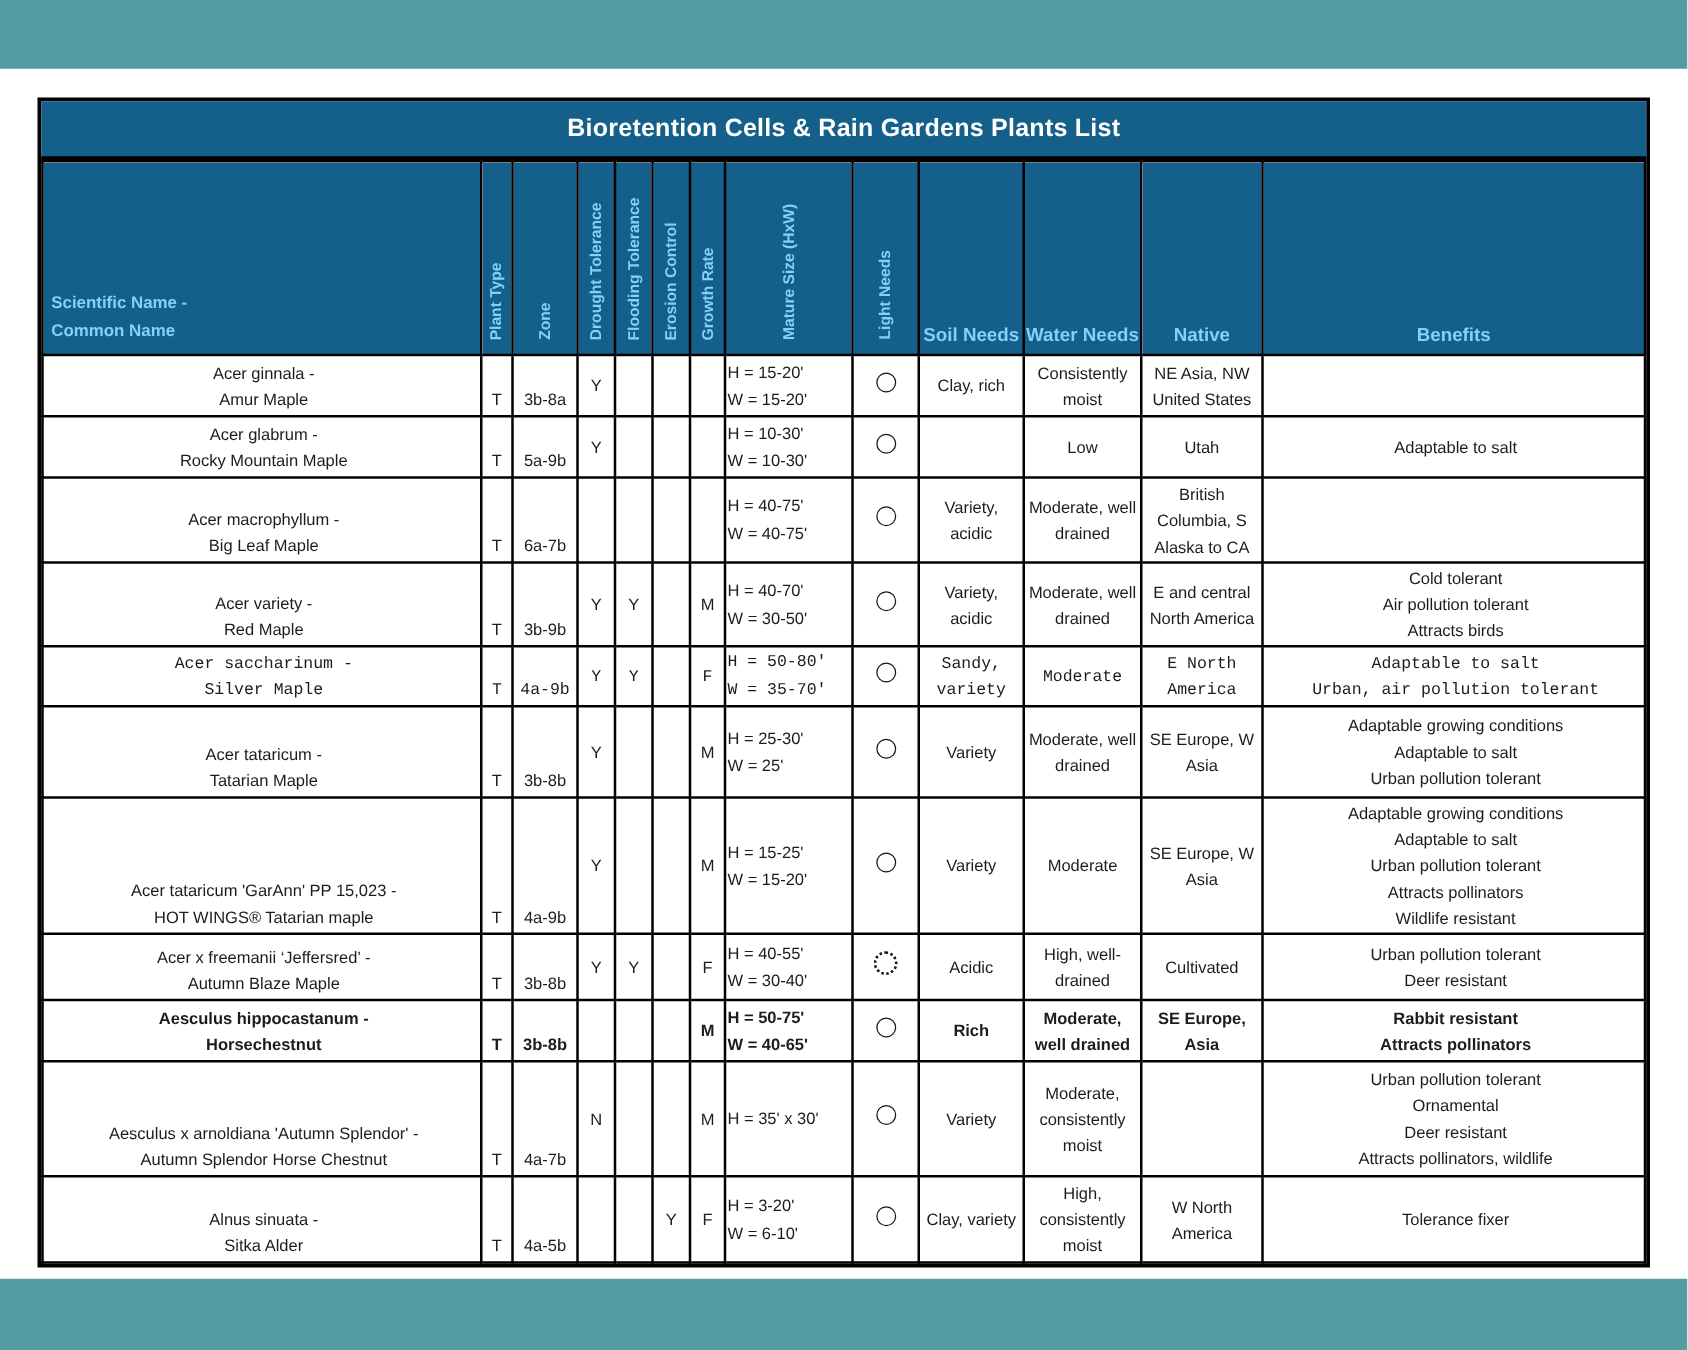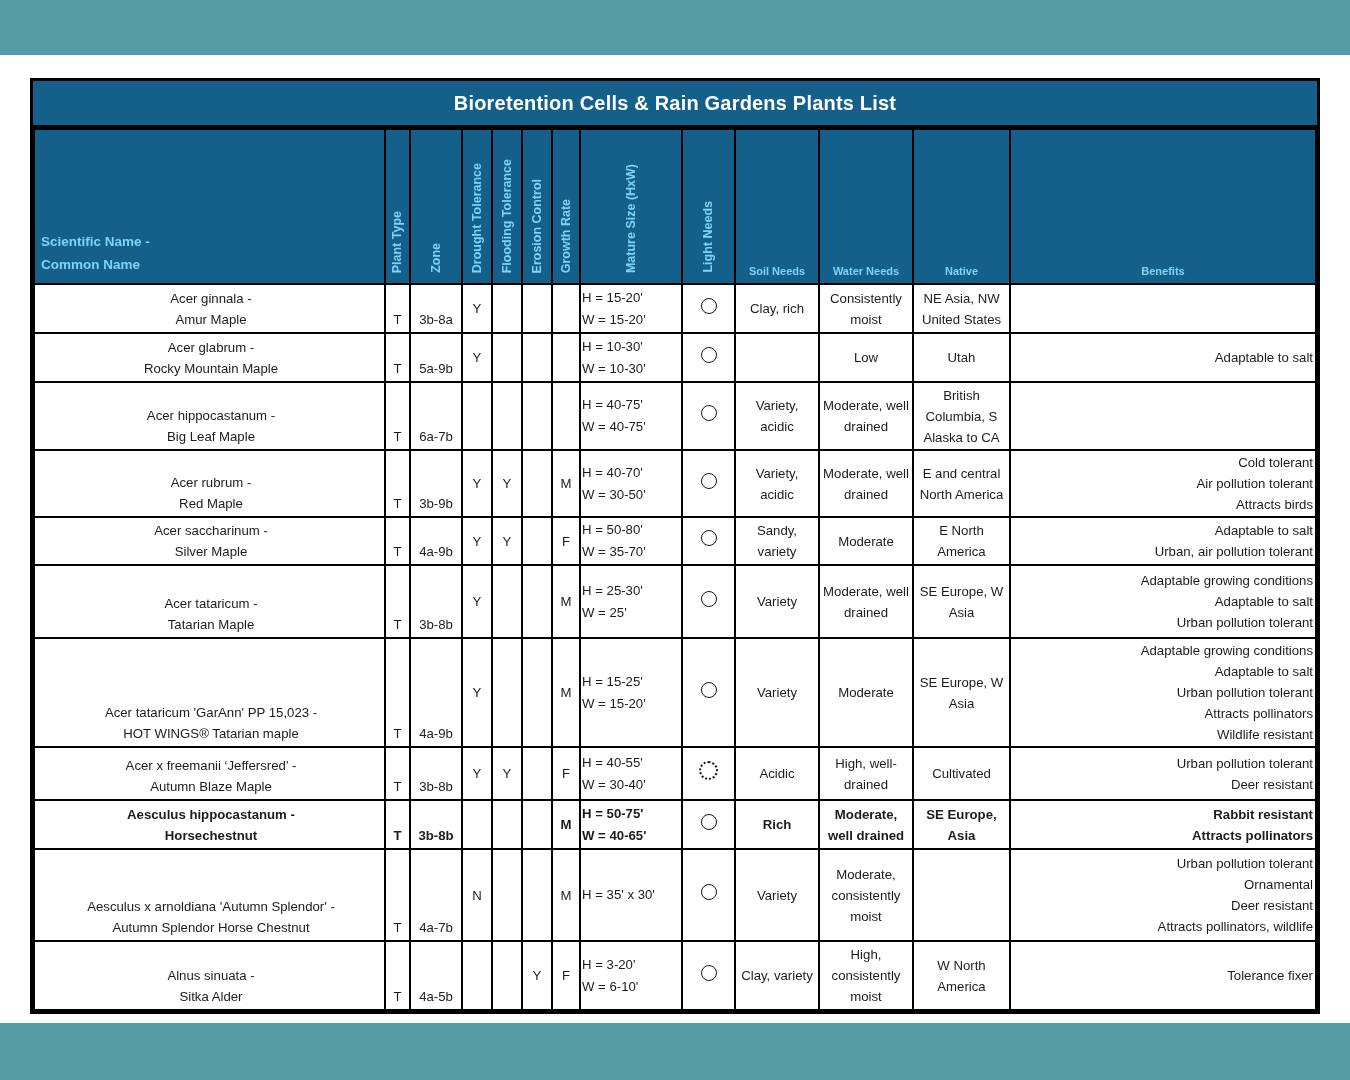--- a/index.html
+++ b/index.html
@@ -26,47 +26,47 @@
   th,td{border:2px solid #000;overflow:hidden;box-sizing:border-box;}
 
   col.c-name{width:351px;}  col.c-pt{width:25px;}   col.c-zone{width:52px;}
   col.c-dr{width:30px;}     col.c-fl{width:30px;}   col.c-er{width:30px;}
   col.c-gr{width:28px;}     col.c-mat{width:102px;} col.c-li{width:53px;}
   col.c-soil{width:84px;}   col.c-wat{width:94px;}  col.c-nat{width:97px;}
 
   thead tr{height:155px;}
   thead th{background:#15608a;color:#7dd3fc;font-weight:bold;vertical-align:bottom;padding:0 0 6px 0;}
   th.h-name{text-align:left;padding-left:6px;font-size:13.5px;line-height:1.75;white-space:pre-line;}
-  th.h-horiz{text-align:center;font-size:11px;}
+  th.h-horiz{text-align:center;font-size:15px;}
   th.vert{text-align:center;}
   th.vert span{
     writing-mode:vertical-rl;transform:rotate(180deg);
     font-size:12.5px;line-height:1;display:inline-block;white-space:nowrap;
   }
 
   tbody td{font-size:13.2px;color:#1c1c1c;line-height:21px;background:#fff;}
   tbody tr:nth-child(1){height:49px;}
   tbody tr:nth-child(2){height:49px;}
   tbody tr:nth-child(3){height:68px;}
   tbody tr:nth-child(4){height:66px;}
-  tbody tr:nth-child(5){height:44px;}
+  tbody tr:nth-child(5){height:44px;font-family:Liberation Mono, monospace;}
   tbody tr:nth-child(6){height:73px;}
   tbody tr:nth-child(7){height:107px;}
   tbody tr:nth-child(8){height:53px;}
   tbody tr:nth-child(9){height:49px;font-weight:bold;}
   tbody tr:nth-child(10){height:92px;}
   tbody tr:nth-child(11){height:69px;}
 
   td.c-namecell{text-align:center;vertical-align:bottom;padding:2px 2px 2px 5px;}
   td.c-bottom{text-align:center;vertical-align:bottom;padding-bottom:2px;}
   td.c-flag{text-align:center;vertical-align:middle;}
   td.c-mature{text-align:left;vertical-align:middle;line-height:22px;}
   td.c-light{text-align:center;vertical-align:middle;}
   td.c-center{text-align:center;vertical-align:middle;padding:1px 2px;}
-  td.c-benefits{text-align:right;vertical-align:middle;padding:1px 2px 1px 5px;}
+  td.c-benefits{text-align:center;vertical-align:middle;padding:1px 2px 1px 5px;}
 
   .circle{display:inline-block;width:14px;height:14px;border:1.7px solid #161616;border-radius:50%;background:transparent;}
   .circle.partial{width:15px;height:15px;border:2.3px dotted #161616;}
 </style>
 </head>
 <body>
 
 <div>
   <div class="band band-top"></div>
 
@@ -146,42 +146,42 @@
             <td class="c-light"><span class="circle"></span></td>
             <td class="c-center"></td>
             <td class="c-center">Low</td>
             <td class="c-center">Utah</td>
             <td class="c-benefits">
               <div>Adaptable to salt</div>
             </td>
           </tr>
           <tr>
             <td class="c-namecell">
-              <div>Acer hippocastanum -</div>
+              <div>Acer macrophyllum -</div>
               <div>Big Leaf Maple</div>
             </td>
             <td class="c-bottom">T</td>
             <td class="c-bottom">6a-7b</td>
             <td class="c-flag"></td>
             <td class="c-flag"></td>
             <td class="c-flag"></td>
             <td class="c-flag"></td>
             <td class="c-mature">
               <div>H = 40-75'</div>
               <div>W = 40-75'</div>
             </td>
             <td class="c-light"><span class="circle"></span></td>
             <td class="c-center">Variety, acidic</td>
             <td class="c-center">Moderate, well drained</td>
             <td class="c-center">British Columbia, S Alaska to CA</td>
             <td class="c-benefits"></td>
           </tr>
           <tr>
             <td class="c-namecell">
-              <div>Acer rubrum -</div>
+              <div>Acer variety -</div>
               <div>Red Maple</div>
             </td>
             <td class="c-bottom">T</td>
             <td class="c-bottom">3b-9b</td>
             <td class="c-flag">Y</td>
             <td class="c-flag">Y</td>
             <td class="c-flag"></td>
             <td class="c-flag">M</td>
             <td class="c-mature">
               <div>H = 40-70'</div>

